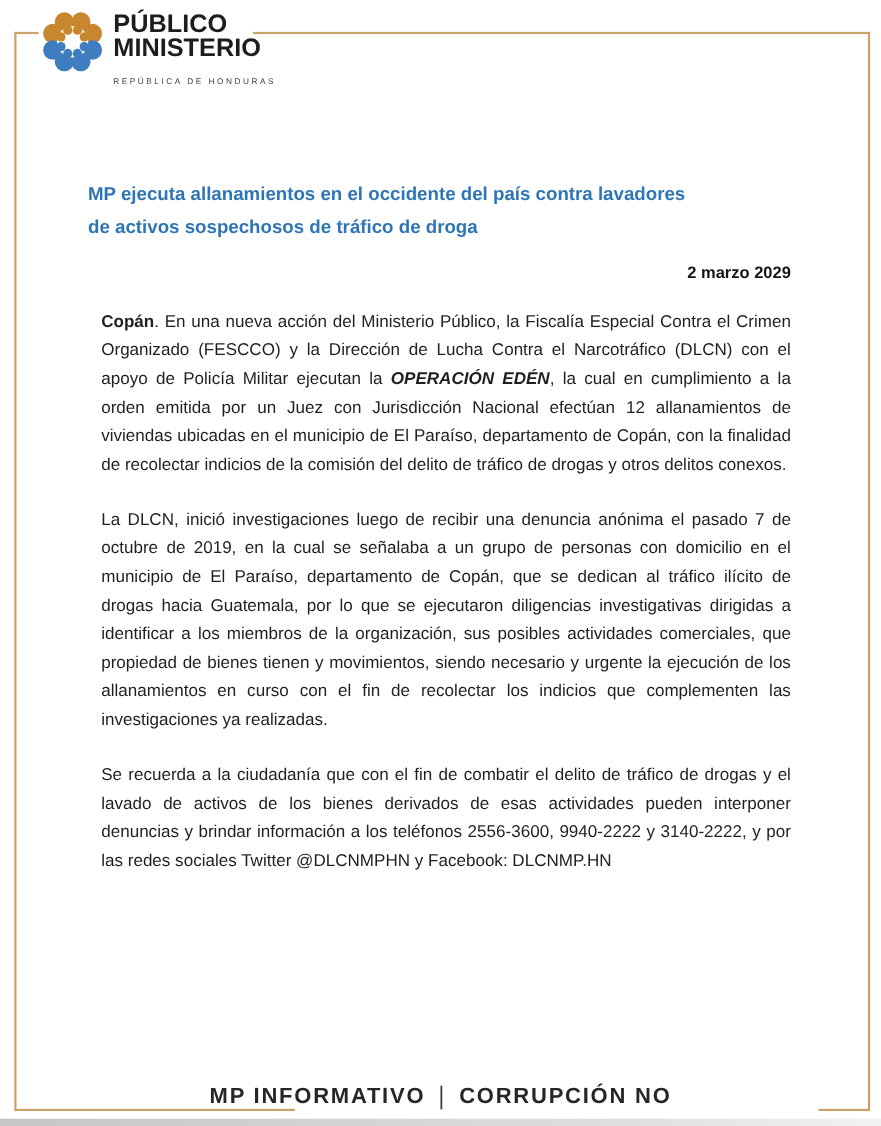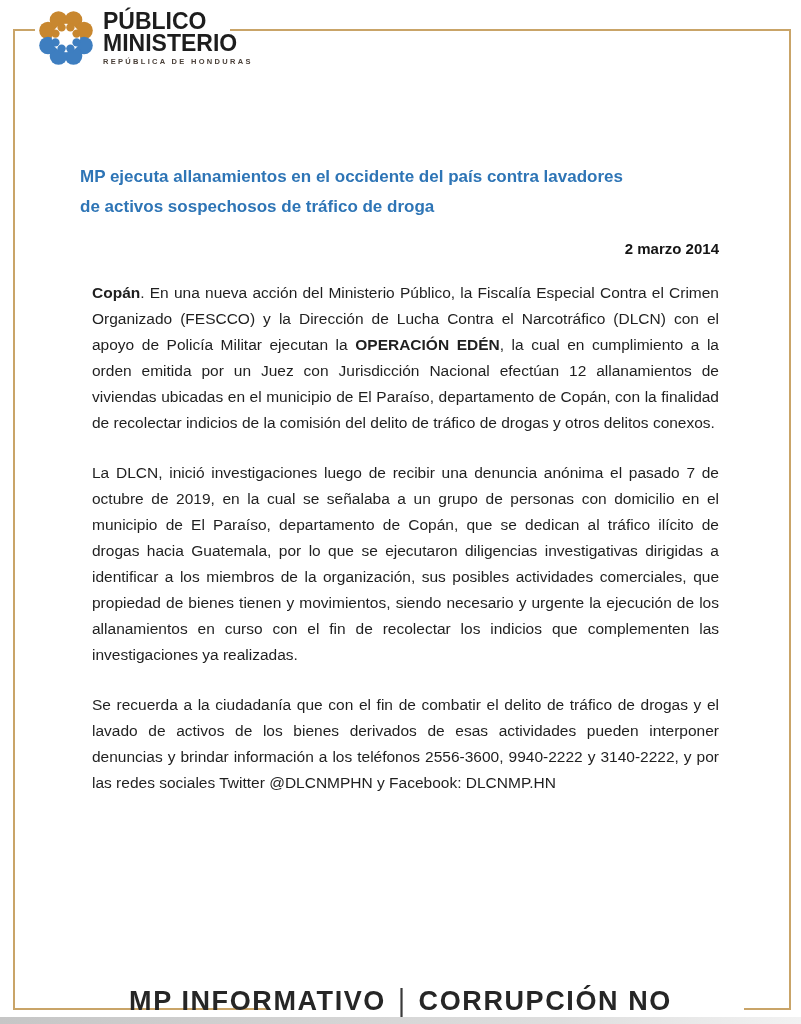--- a/index.html
+++ b/index.html
@@ -18,39 +18,39 @@
   .frame-left{left:13px;top:29px;width:2px;height:981px;}
   .frame-right{left:789px;top:29px;width:2px;height:981px;}
   .frame-top-stub{left:13px;top:29px;width:22px;height:2px;}
   .frame-top{left:230px;top:29px;width:561px;height:2px;}
   .frame-bottom-left{left:13px;top:1008px;width:255px;height:2px;}
   .frame-bottom-right{left:744px;top:1008px;width:47px;height:2px;}
 
   .logo-mark{position:absolute;left:37px;top:9px;width:58px;height:58px;}
   .logo-text{position:absolute;left:103px;top:10px;line-height:1;}
   .org-name{font-weight:bold;color:#1d1d1d;font-size:23px;line-height:22px;letter-spacing:0px;}
-  .tagline{font-weight:bold;color:#4a4039;font-size:7.5px;letter-spacing:2.3px;margin-top:4px;}
+  .tagline{font-weight:normal;color:#4a4039;font-size:7.5px;letter-spacing:2.3px;margin-top:16px;}
 
   .article-title{
     position:absolute;left:80px;top:151px;width:640px;
     color:var(--title-blue);font-weight:bold;font-size:17px;line-height:30px;
   }
   .article-date{
     position:absolute;left:92px;top:240px;width:627px;text-align:right;
     font-weight:bold;font-size:15px;color:#151515;
   }
   .article-body{position:absolute;left:92px;top:280px;width:627px;}
   .article-body p{
     margin:0 0 24px 0;font-size:15.5px;line-height:26px;text-align:justify;color:var(--body-text);
   }
-  .op{font-weight:bold;}
+  .op{font-style:italic;font-weight:bold;}
 
   .footer{
     position:absolute;left:0;top:986px;width:801px;text-align:center;
-    font-weight:bold;font-size:27px;letter-spacing:1.6px;color:#262626;white-space:nowrap;
+    font-weight:bold;font-size:20px;letter-spacing:1.6px;color:#262626;white-space:nowrap;
   }
   .footer .sep{display:inline-block;margin:0 12px;font-weight:normal;color:#3a3a3a;transform:scaleY(1.15);}
 
   .bottom-band{
     position:absolute;left:0;bottom:0;width:801px;height:7px;
     background:linear-gradient(to right,#c6c6c6,#dedede 70%,#f2f2f2);
   }
 </style>
 </head>
 <body>
@@ -91,21 +91,21 @@
   <div class="org-name">PÚBLICO</div>
   <div class="org-name">MINISTERIO</div>
   <div class="tagline">REPÚBLICA DE HONDURAS</div>
 </div>
 
 <h1 class="article-title">
   <div>MP ejecuta allanamientos en el occidente del país contra lavadores</div>
   <div>de activos sospechosos de tráfico de droga</div>
 </h1>
 
-<div class="article-date">2 marzo 2014</div>
+<div class="article-date">2 marzo 2029</div>
 
 <div class="article-body">
   <p><strong>Copán</strong><span>. En una nueva acción del Ministerio Público, la Fiscalía Especial Contra el Crimen Organizado (FESCCO) y la Dirección de Lucha Contra el Narcotráfico (DLCN) con el apoyo de Policía Militar ejecutan la </span><span class="op">OPERACIÓN EDÉN</span><span>, la cual en cumplimiento a la orden emitida por un Juez con Jurisdicción Nacional efectúan 12 allanamientos de viviendas ubicadas en el municipio de El Paraíso, departamento de Copán, con la finalidad de recolectar indicios de la comisión del delito de tráfico de drogas y otros delitos conexos.</span></p>
   <p>La DLCN, inició investigaciones luego de recibir una denuncia anónima el pasado 7 de octubre de 2019, en la cual se señalaba a un grupo de personas con domicilio en el municipio de El Paraíso, departamento de Copán, que se dedican al tráfico ilícito de drogas hacia Guatemala, por lo que se ejecutaron diligencias investigativas dirigidas a identificar a los miembros de la organización, sus posibles actividades comerciales, que propiedad de bienes tienen y movimientos, siendo necesario y urgente la ejecución de los allanamientos en curso con el fin de recolectar los indicios que complementen las investigaciones ya realizadas.</p>
   <p>Se recuerda a la ciudadanía que con el fin de combatir el delito de tráfico de drogas y el lavado de activos de los bienes derivados de esas actividades pueden interponer denuncias y brindar información a los teléfonos 2556-3600, 9940-2222 y 3140-2222, y por las redes sociales Twitter @DLCNMPHN y Facebook: DLCNMP.HN</p>
 </div>
 
 <div class="footer">
   <span>MP INFORMATIVO</span><span class="sep">|</span><span>CORRUPCIÓN NO</span>
 </div>

